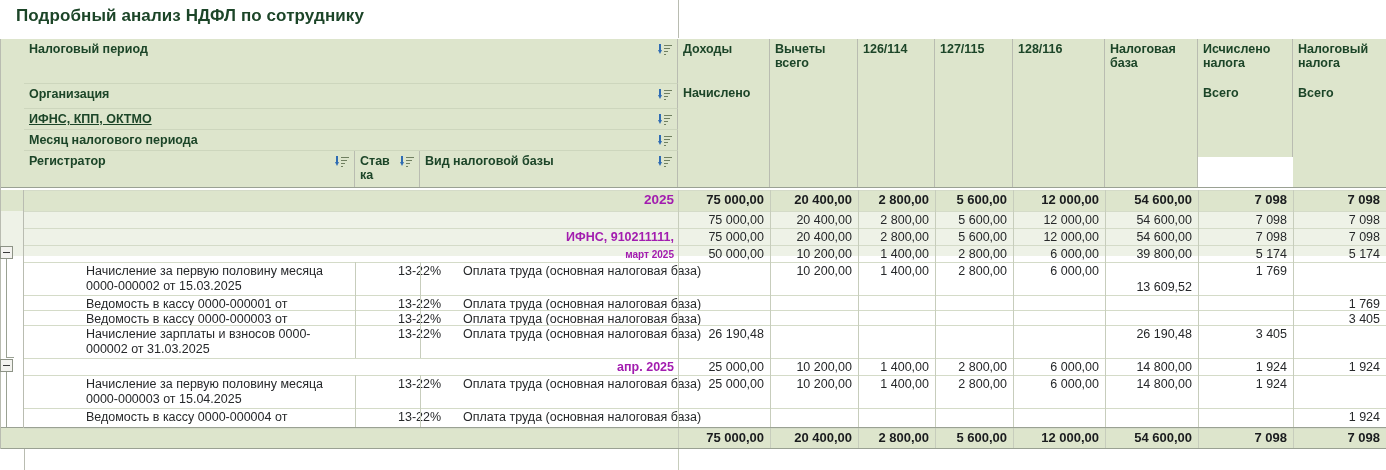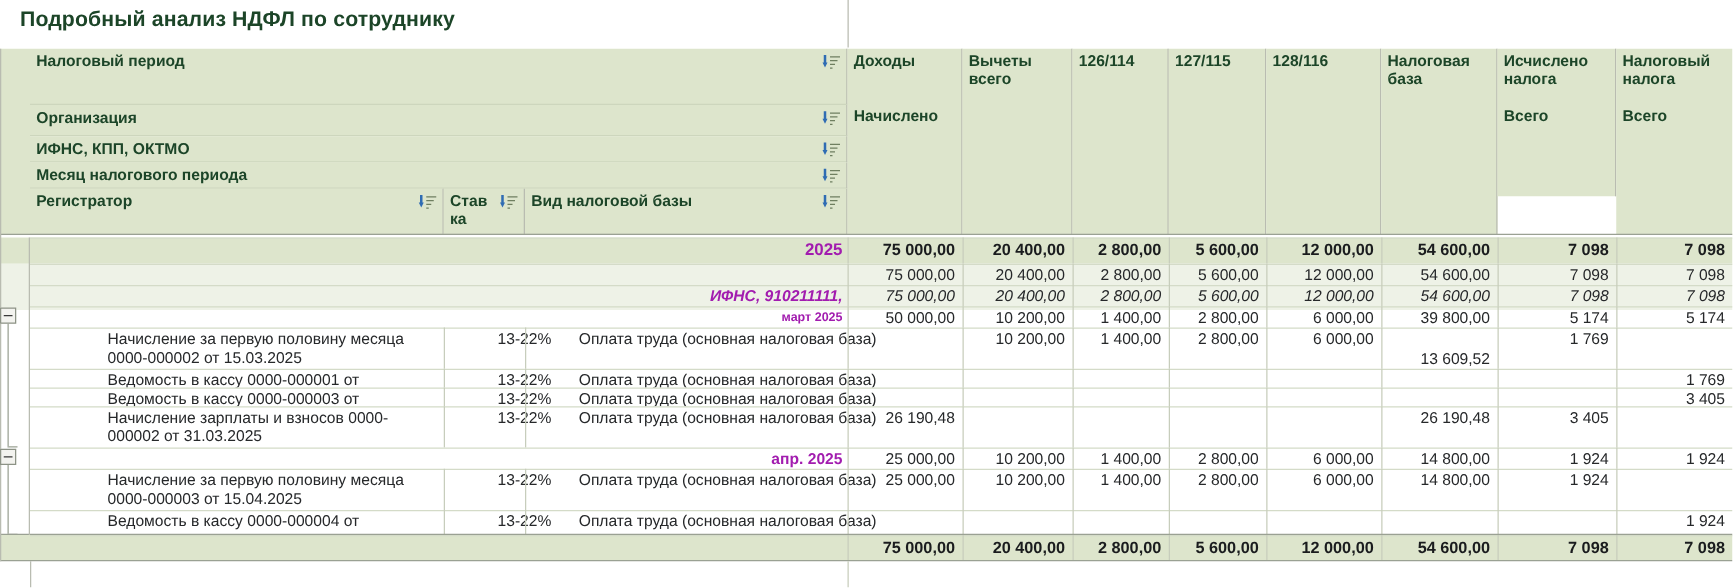--- a/index.html
+++ b/index.html
@@ -138,21 +138,21 @@
         <i class="l4"></i>
       </span>
       <div class="cell hcell" style="left:24px;top:84px;width:654px;height:25px;"><span>Организация</span></div>
       <span class="sorticon" style="left:658px;top:89px">
         <span class="arw"></span>
         <i class="l1"></i>
         <i class="l2"></i>
         <i class="l3"></i>
         <i class="l4"></i>
       </span>
-      <div class="cell hcell" style="left:24px;top:109px;width:654px;height:21px;"><span>ИФНС, КПП, ОКТМО</span></div>
+      <div class="cell hcell" style="left:24px;top:109px;width:654px;height:21px;text-decoration:underline;"><span>ИФНС, КПП, ОКТМО</span></div>
       <span class="sorticon" style="left:658px;top:114px">
         <span class="arw"></span>
         <i class="l1"></i>
         <i class="l2"></i>
         <i class="l3"></i>
         <i class="l4"></i>
       </span>
       <div class="cell hcell" style="left:24px;top:130px;width:654px;height:21px;"><span>Месяц налогового периода</span></div>
       <span class="sorticon" style="left:658px;top:135px">
         <span class="arw"></span>
@@ -234,21 +234,21 @@
         <div class="vline" style="left:935px;top:0;height:17px;"></div>
         <div class="tcell num" style="left:1013px;top:0;width:92px;height:17px;">12 000,00</div>
         <div class="vline" style="left:1013px;top:0;height:17px;"></div>
         <div class="tcell num" style="left:1105px;top:0;width:93px;height:17px;">54 600,00</div>
         <div class="vline" style="left:1105px;top:0;height:17px;"></div>
         <div class="tcell num" style="left:1198px;top:0;width:95px;height:17px;">7 098</div>
         <div class="vline" style="left:1198px;top:0;height:17px;"></div>
         <div class="tcell num" style="left:1293px;top:0;width:93px;height:17px;">7 098</div>
         <div class="vline" style="left:1293px;top:0;height:17px;"></div>
       </div>
-      <div class="row" style="top:228px;height:20px;font-style:italic;">
+      <div class="row" style="top:228px;height:28px;">
         <div class="rowbg sub2bg"></div>
         <div class="rline" style="top:0;"></div>
         <div class="tcell lbl grp" style="left:62px;top:0;width:612px;height:17px;font-size:12.5px;">ИФНС, 910211111,</div>
         <div class="tcell num" style="left:678px;top:0;width:92px;height:17px;">75 000,00</div>
         <div class="vline" style="left:678px;top:0;height:17px;"></div>
         <div class="tcell num" style="left:770px;top:0;width:88px;height:17px;">20 400,00</div>
         <div class="vline" style="left:770px;top:0;height:17px;"></div>
         <div class="tcell num" style="left:858px;top:0;width:77px;height:17px;">2 800,00</div>
         <div class="vline" style="left:858px;top:0;height:17px;"></div>
         <div class="tcell num" style="left:935px;top:0;width:78px;height:17px;">5 600,00</div>

